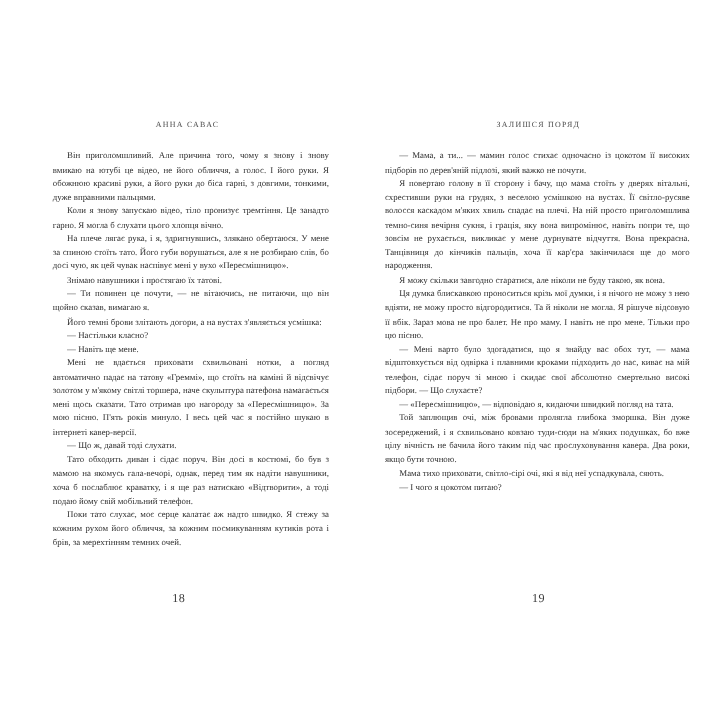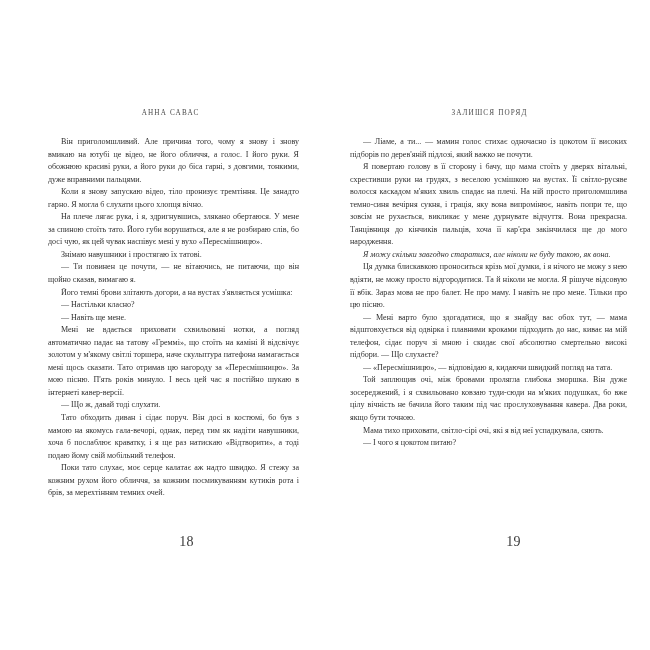--- a/index.html
+++ b/index.html
@@ -59,32 +59,30 @@
     color: #303030;
     hyphens: manual;
     -webkit-hyphens: manual;
   }
   .body-text p {
     margin: 0;
     text-indent: 13px;
     text-align: justify;
   }
   .body-text p.italic {
-    font-style: italic;
     text-indent: 13px;
   }
   .folio {
     position: absolute;
     left: 0;
     width: 100%;
     text-align: center;
-    font-size: 14px;
+    font-size: 11px;
     color: #3a3a3a;
     letter-spacing: 0.3px;
-    margin-left: 24px;
   }
   .page-left .folio { bottom: 100px; padding-right: 22px; }
   .page-right .folio { bottom: 100px; padding-left: 2px; }
 </style>
 </head>
 <body>
 
 <div class="spread">
 
   <div class="page page-left">
@@ -102,21 +100,21 @@
       <p>— Що ж, давай тоді слухати.</p>
       <p>Тато обходить диван і сідає поруч. Він досі в костюмі, бо був з мамою на якомусь гала-вечорі, однак, перед тим як надіти навушники, хоча б послаблює краватку, і я ще раз натискаю «Відтворити», а тоді подаю йому свій мобільний телефон.</p>
       <p>Поки тато слухає, моє серце калатає аж надто швидко. Я стежу за кожним рухом його обличчя, за кожним посмикуванням кутиків рота і брів, за мерехтінням темних очей.</p>
     </div>
     <div class="folio">18</div>
   </div>
 
   <div class="page page-right">
     <div class="running-head">ЗАЛИШСЯ ПОРЯД</div>
     <div class="body-text">
-      <p>— Ліаме, а ти... — мамин голос стихає одночасно із цокотом її високих підборів по дерев'яній підлозі, який важко не почути.</p>
+      <p>— Мама, а ти... — мамин голос стихає одночасно із цокотом її високих підборів по дерев'яній підлозі, який важко не почути.</p>
       <p>Я повертаю голову в її сторону і бачу, що мама стоїть у дверях вітальні, схрестивши руки на грудях, з веселою усмішкою на вустах. Її світло-русяве волосся каскадом м'яких хвиль спадає на плечі. На ній просто приголомшлива темно-синя вечірня сукня, і грація, яку вона випромінює, навіть попри те, що зовсім не рухається, викликає у мене дурнувате відчуття. Вона прекрасна. Танцівниця до кінчиків пальців, хоча її кар'єра закінчилася ще до мого народження.</p>
       <p class="italic">Я можу скільки завгодно старатися, але ніколи не буду такою, як вона.</p>
       <p>Ця думка блискавкою проноситься крізь мої думки, і я нічого не можу з нею вдіяти, не можу просто відгородитися. Та й ніколи не могла. Я рішуче відсовую її вбік. Зараз мова не про балет. Не про маму. І навіть не про мене. Тільки про цю пісню.</p>
       <p>— Мені варто було здогадатися, що я знайду вас обох тут, — мама відштовхується від одвірка і плавними кроками підходить до нас, киває на мій телефон, сідає поруч зі мною і скидає свої абсолютно смертельно високі підбори. — Що слухаєте?</p>
       <p>— «Пересмішницю», — відповідаю я, кидаючи швидкий погляд на тата.</p>
       <p>Той заплющив очі, між бровами пролягла глибока зморшка. Він дуже зосереджений, і я схвильовано ковзаю туди-сюди на м'яких подушках, бо вже цілу вічність не бачила його таким під час прослуховування кавера. Два роки, якщо бути точною.</p>
       <p>Мама тихо приховати, світло-сірі очі, які я від неї успадкувала, сяють.</p>
       <p>— І чого я цокотом питаю?</p>
     </div>
     <div class="folio">19</div>

